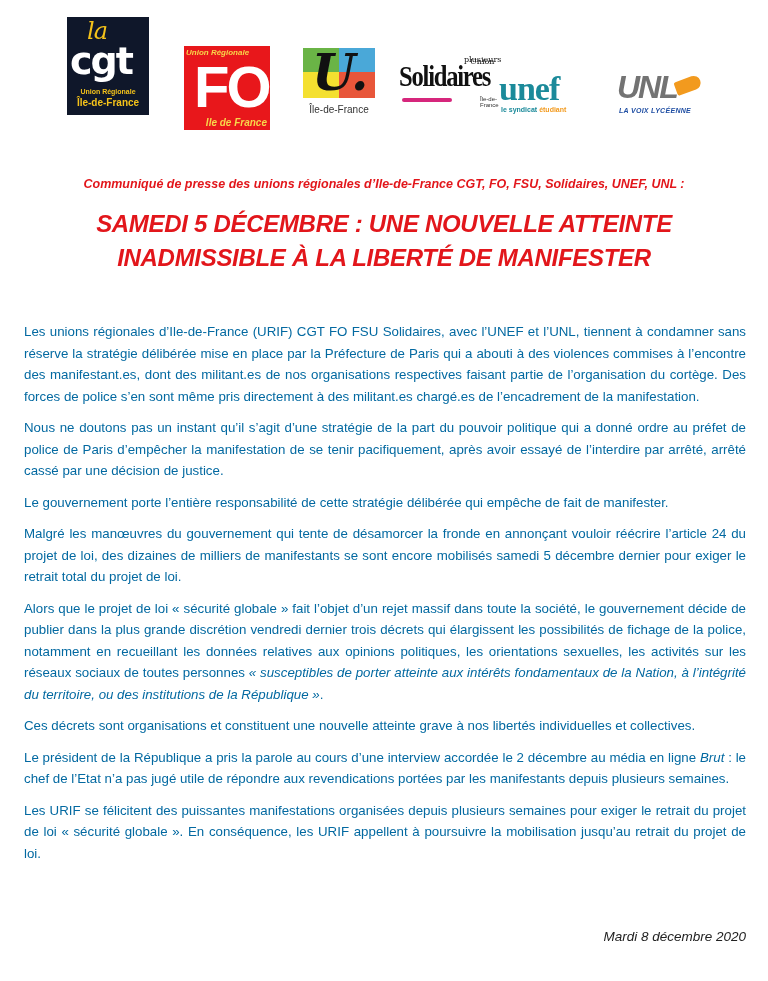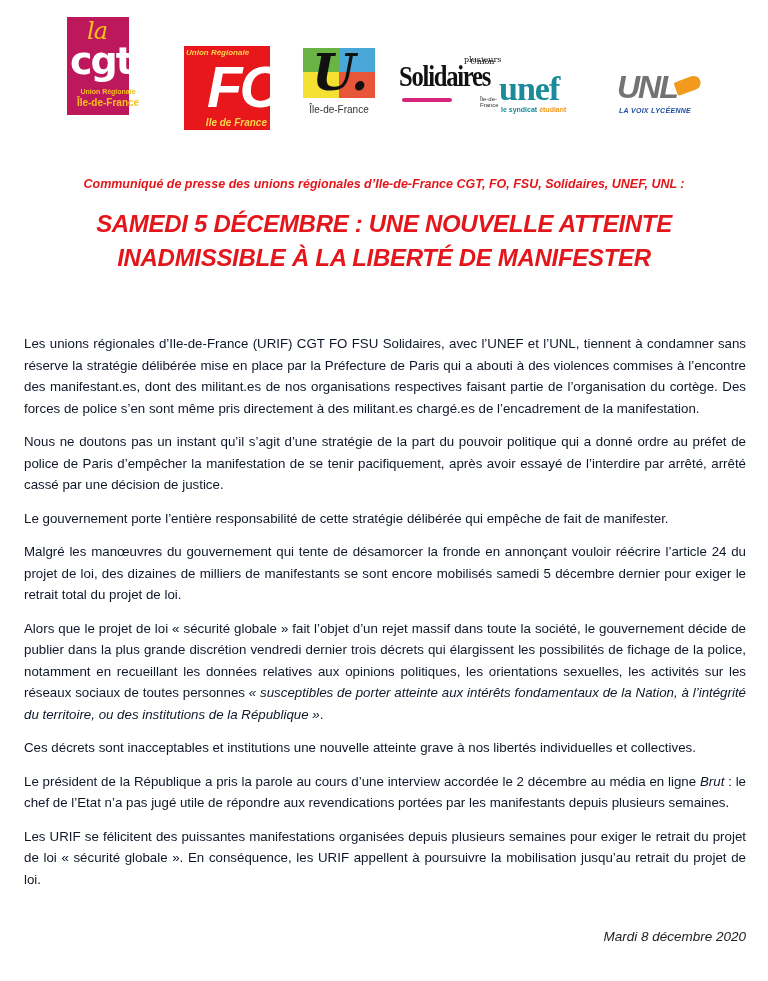--- a/index.html
+++ b/index.html
@@ -5,30 +5,30 @@
   html, body { margin: 0; padding: 0; background: #ffffff; }
   body {
     width: 768px; height: 981px; position: relative; overflow: hidden;
     font-family: "Liberation Sans", "DejaVu Sans", sans-serif;
     color: #1a1a1a;
   }
   .logos { position: absolute; left: 0; top: 0; width: 768px; height: 140px; }
   .logo { position: absolute; }
 
   
-  .cgt { left: 67px; top: 17px; width: 62px; height: 98px; background: #be185d; }
+  .cgt { left: 67px; top: 17px; width: 82px; height: 98px; background: #0f172a; }
   .cgt .la { position: absolute; left: 20px; top: 0px; font-family: "DejaVu Serif", serif; font-style: italic; font-size: 24px; color: #f4c21a; letter-spacing: -1px; }
   .cgt .cgt-word { position: absolute; left: 3px; top: 24px; font-family: "DejaVu Sans", sans-serif; font-weight: bold; font-size: 38px; color: #ffffff; letter-spacing: -2px; line-height: 40px; }
   .cgt .sub1 { position: absolute; left: 0; width: 82px; top: 71px; text-align: center; font-size: 7px; font-weight: bold; color: #f4c21a; }
   .cgt .sub2 { position: absolute; left: 0; width: 82px; top: 80px; text-align: center; font-size: 10px; font-weight: bold; color: #f4c21a; }
 
   
   .fo { left: 184px; top: 46px; width: 86px; height: 84px; background: #e8171b; }
   .fo .t1 { position: absolute; left: 2px; top: 2px; font-size: 8px; font-style: italic; font-weight: bold; color: #f7d64a; }
-  .fo .fo-word { position: absolute; left: 23px; top: 6px; font-size: 58px; font-style: italic; font-weight: bold; color: #ffffff; letter-spacing: -3px; line-height: 70px; }
+  .fo .fo-word { position: absolute; left: 10px; top: 6px; font-size: 58px; font-weight: bold; color: #ffffff; letter-spacing: -3px; line-height: 70px; }
   .fo .t2 { position: absolute; right: 3px; bottom: 2px; font-size: 10px; font-style: italic; font-weight: bold; color: #f7d64a; }
 
   
   .fsu { left: 300px; top: 48px; width: 78px; height: 72px; }
   .fsu .q { position: absolute; width: 36px; height: 24px; }
   .fsu .q1 { left: 3px; top: 0; background: #6ab446; }
   .fsu .q2 { left: 39px; top: 0; background: #4aa8d8; }
   .fsu .q3 { left: 3px; top: 24px; background: #f4e030; height: 26px; }
   .fsu .q4 { left: 39px; top: 24px; background: #e8563a; height: 26px; }
   .fsu .u { position: absolute; left: 12px; top: -2px; font-family: "DejaVu Serif", serif; font-style: italic; font-weight: bold; font-size: 50px; color: #111; line-height: 54px; }
@@ -60,22 +60,22 @@
     font-size: 12.5px; font-style: italic; font-weight: bold;
   }
   .title {
     position: absolute; left: 0; width: 768px; top: 207px; text-align: center;
     font-size: 24px; font-style: italic; font-weight: bold; line-height: 34px;
     letter-spacing: -0.3px;
   }
 
   .body { position: absolute; left: 24px; width: 722px; top: 321px; }
   .body p {
-    margin: 12px 0 10px 0; font-size: 13.3px; line-height: 21.5px; text-align: justify;
-    color: #0f172a;
+    margin: 0 0 10px 0; font-size: 13.3px; line-height: 21.5px; text-align: justify;
+    color: #0369a1;
   }
   .date {
     position: absolute; right: 22px; top: 929px; font-size: 13.5px; font-style: italic; color: #222;
   }
 </style>
 </head>
 <body>
 
 <div class="logos">
   <div class="logo cgt">
@@ -126,18 +126,18 @@
   <div>SAMEDI 5 DÉCEMBRE : UNE NOUVELLE ATTEINTE</div>
   <div>INADMISSIBLE À LA LIBERTÉ DE MANIFESTER</div>
 </div>
 
 <div class="body">
   <p>Les unions régionales d’Ile-de-France (URIF) CGT FO FSU Solidaires, avec l’UNEF et l’UNL, tiennent à condamner sans réserve la stratégie délibérée mise en place par la Préfecture de Paris qui a abouti à des violences commises à l’encontre des manifestant.es, dont des militant.es de nos organisations respectives faisant partie de l’organisation du cortège. Des forces de police s’en sont même pris directement à des militant.es chargé.es de l’encadrement de la manifestation.</p>
   <p>Nous ne doutons pas un instant qu’il s’agit d’une stratégie de la part du pouvoir politique qui a donné ordre au préfet de police de Paris d’empêcher la manifestation de se tenir pacifiquement, après avoir essayé de l’interdire par arrêté, arrêté cassé par une décision de justice.</p>
   <p>Le gouvernement porte l’entière responsabilité de cette stratégie délibérée qui empêche de fait de manifester.</p>
   <p>Malgré les manœuvres du gouvernement qui tente de désamorcer la fronde en annonçant vouloir réécrire l’article 24 du projet de loi, des dizaines de milliers de manifestants se sont encore mobilisés samedi 5 décembre dernier pour exiger le retrait total du projet de loi.</p>
   <p><span>Alors que le projet de loi « sécurité globale » fait l’objet d’un rejet massif dans toute la société, le gouvernement décide de publier dans la plus grande discrétion vendredi dernier trois décrets qui élargissent les possibilités de fichage de la police, notamment en recueillant les données relatives aux opinions politiques, les orientations sexuelles, les activités sur les réseaux sociaux de toutes personnes </span><em>« susceptibles de porter atteinte aux intérêts fondamentaux de la Nation, à l’intégrité du territoire, ou des institutions de la République »</em><span>.</span></p>
-  <p>Ces décrets sont inacceptables et institutions une nouvelle atteinte grave à nos libertés individuelles et collectives.</p>
+  <p>Ces décrets sont organisations et constituent une nouvelle atteinte grave à nos libertés individuelles et collectives.</p>
   <p><span>Le président de la République a pris la parole au cours d’une interview accordée le 2 décembre au média en ligne </span><em>Brut</em><span> : le chef de l’Etat n’a pas jugé utile de répondre aux revendications portées par les manifestants depuis plusieurs semaines.</span></p>
   <p>Les URIF se félicitent des puissantes manifestations organisées depuis plusieurs semaines pour exiger le retrait du projet de loi « sécurité globale ». En conséquence, les URIF appellent à poursuivre la mobilisation jusqu’au retrait du projet de loi.</p>
 </div>
 
 <div class="date">Mardi 8 décembre 2020</div>
 
 </body></html>

